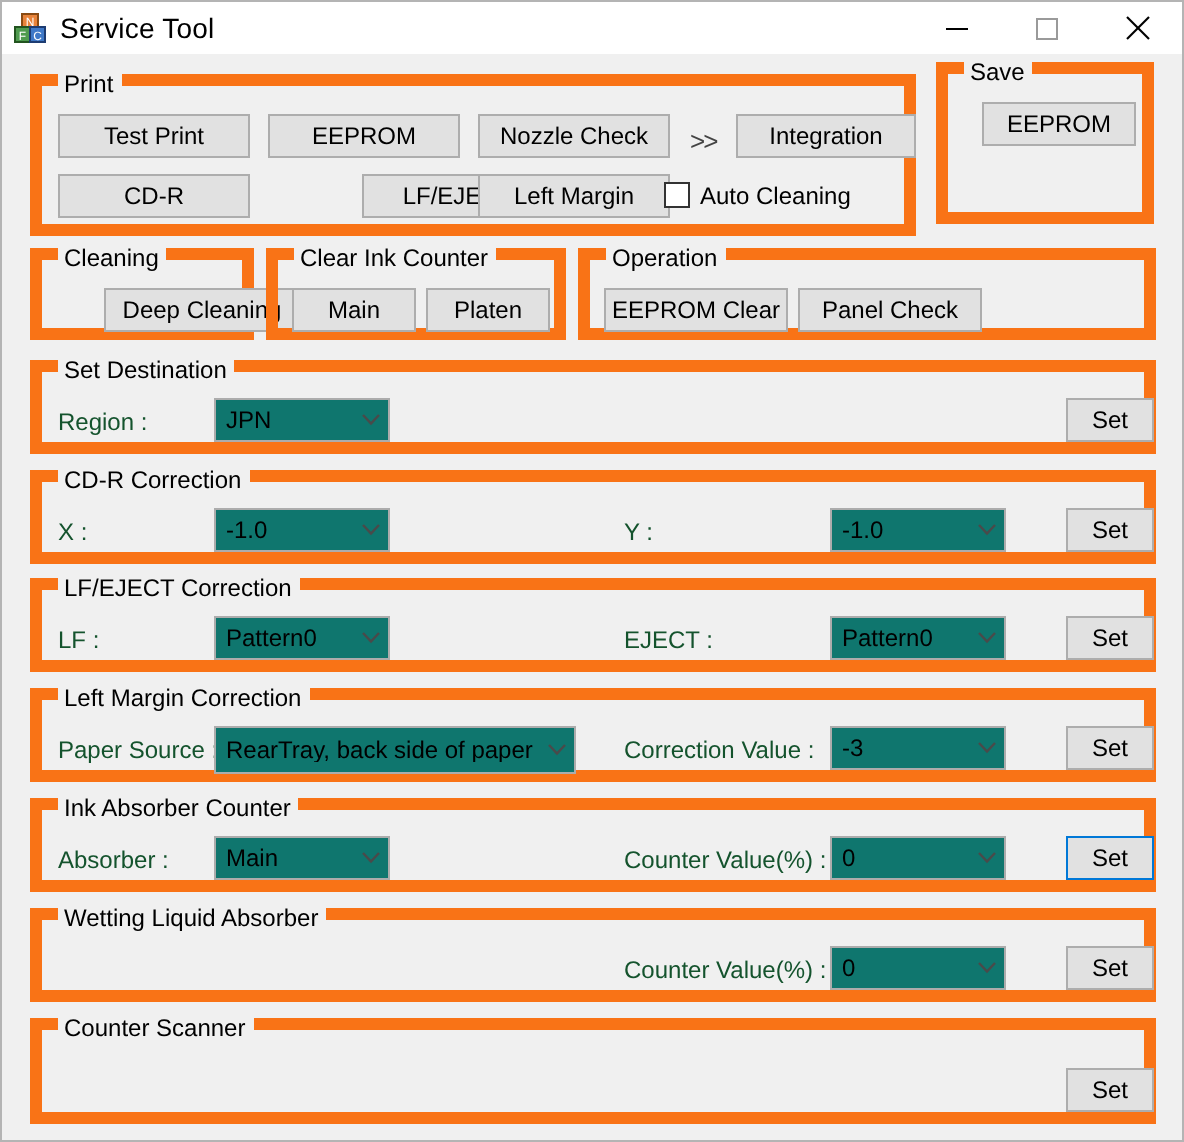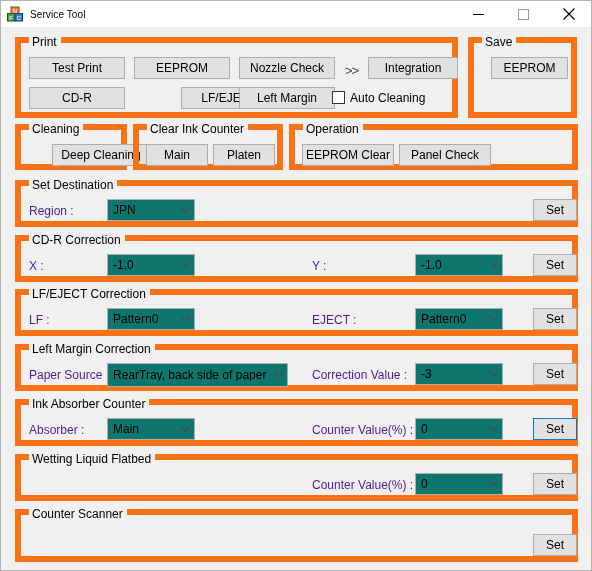--- a/index.html
+++ b/index.html
@@ -38,21 +38,21 @@
   }
   #app-icon {
     width: 16px;
     height: 16px;
     margin-left: 6px;
     margin-right: 7px;
     flex: 0 0 auto;
     position: relative;
   }
   #title-text {
-    font-size: 10px;
+    font-size: 14px;
     color: #000;
     letter-spacing: 0.1px;
     flex: 0 0 auto;
   }
   .wincontrols {
     position: absolute;
     right: 0;
     top: 0;
     height: 26px;
     display: flex;
@@ -141,21 +141,21 @@
     width: 17px;
     display: flex;
     align-items: center;
     justify-content: center;
   }
 
   
   .lbl {
     position: absolute;
     font-size: 12px;
-    color: #4c1d95;
+    color: #14532d;
     white-space: nowrap;
     line-height: 1;
   }
 
   
   .checkrow {
     position: absolute;
     display: flex;
     align-items: center;
     white-space: nowrap;
@@ -231,21 +231,21 @@
       <div class="btn" style="left:8px;  top:44px; width:96px; height:22px;">CD-R</div>
       <div class="btn" style="left:113px; top:44px; width:96px; height:22px;margin-left:47px;">LF/EJECT</div>
       <div class="btn" style="left:218px; top:44px; width:96px; height:22px;">Left Margin</div>
 
       <div class="checkrow" style="left:311px; top:48px;">
         <span class="checkbox"></span>
         <span class="ctext">Auto Cleaning</span>
       </div>
     </div>
 
-    <div class="group" style="left:467px; top:10px; width:109px; height:81px;">
+    <div class="group" style="left:467px; top:4px; width:109px; height:81px;">
       <span class="legend">Save</span>
       <div class="btn" style="left:17px; top:14px; width:77px; height:22px;">EEPROM</div>
     </div>
 
     <div class="group" style="left:14px; top:97px; width:112px; height:46px;">
       <span class="legend">Cleaning</span>
       <div class="btn" style="left:7px; top:14px; width:98px; height:22px;margin-left:24px;">Deep Cleaning</div>
     </div>
 
     <div class="group" style="left:132px; top:97px; width:150px; height:46px;">
@@ -360,21 +360,21 @@
         <span class="carrow">
           <svg width="9" height="6" viewBox="0 0 9 6">
               <path d="M0.5 0.5 L4.5 4.8 L8.5 0.5" fill="none" stroke="#4a4a4a" stroke-width="1.2"></path>
             </svg>
         </span>
       </div>
       <div class="btn focused" style="left:512px; top:13px; width:44px; height:22px;">Set</div>
     </div>
 
     <div class="group" style="left:14px; top:427px; width:563px; height:47px;">
-      <span class="legend">Wetting Liquid Flatbed</span>
+      <span class="legend">Wetting Liquid Absorber</span>
       <span class="lbl" style="left:291px; top:19px;">Counter Value(%) :</span>
       <div class="combo" style="left:394px; top:13px; width:88px; height:22px;">
         <span class="cval">0</span>
         <span class="carrow">
           <svg width="9" height="6" viewBox="0 0 9 6">
               <path d="M0.5 0.5 L4.5 4.8 L8.5 0.5" fill="none" stroke="#4a4a4a" stroke-width="1.2"></path>
             </svg>
         </span>
       </div>
       <div class="btn" style="left:512px; top:13px; width:44px; height:22px;">Set</div>

